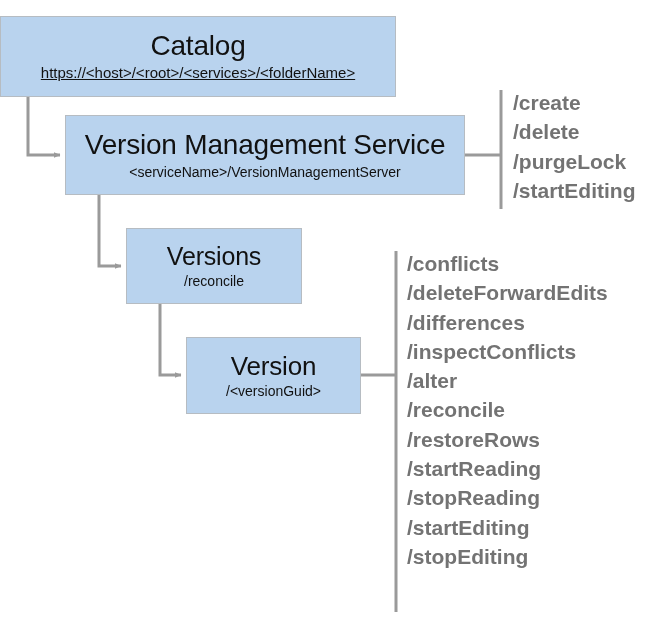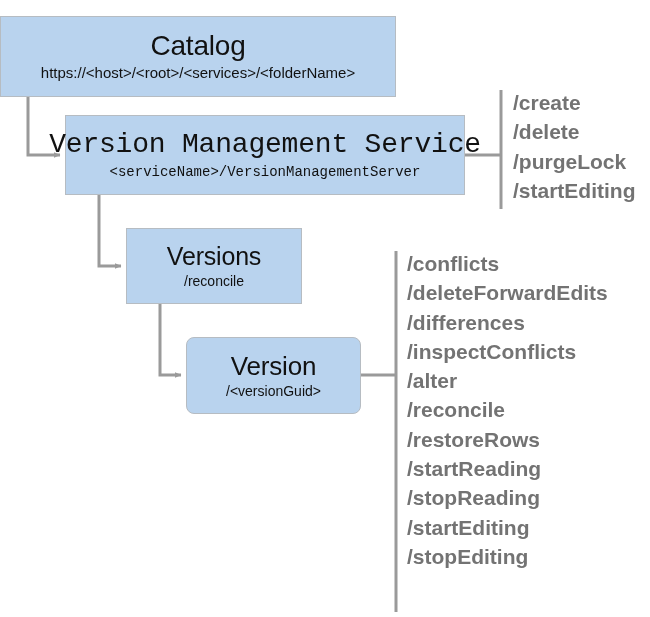--- a/index.html
+++ b/index.html
@@ -51,44 +51,42 @@
     white-space: nowrap;
   }
   #node-catalog {
     left: 0px;
     top: 7px;
     width: 396px;
     height: 81px;
     margin-top: 9px;
   }
   #node-catalog .title { font-size: 28px; }
-  #node-catalog .subtitle { font-size: 15px; }
+  #node-catalog .subtitle { font-size: 15px; text-decoration: underline; }
   #node-vms {
     left: 65px;
     top: 115px;
     width: 400px;
     height: 80px;
-    font-family: Liberation Mono, monospace;
   }
   #node-vms .title { font-size: 28px; }
   #node-vms .subtitle { font-size: 14px; }
   #node-versions {
     left: 126px;
     top: 228px;
     width: 176px;
     height: 76px;
   }
   #node-versions .title { font-size: 25px; }
   #node-versions .subtitle { font-size: 14px; }
   #node-version {
     left: 186px;
     top: 337px;
     width: 175px;
     height: 77px;
-    border-radius: 8px;
   }
   #node-version .title { font-size: 26px; }
   #node-version .subtitle { font-size: 14px; }
 
   .op-list {
     position: absolute;
     color: #737373;
     font-size: 21px;
     line-height: 29.3px;
     white-space: nowrap;

